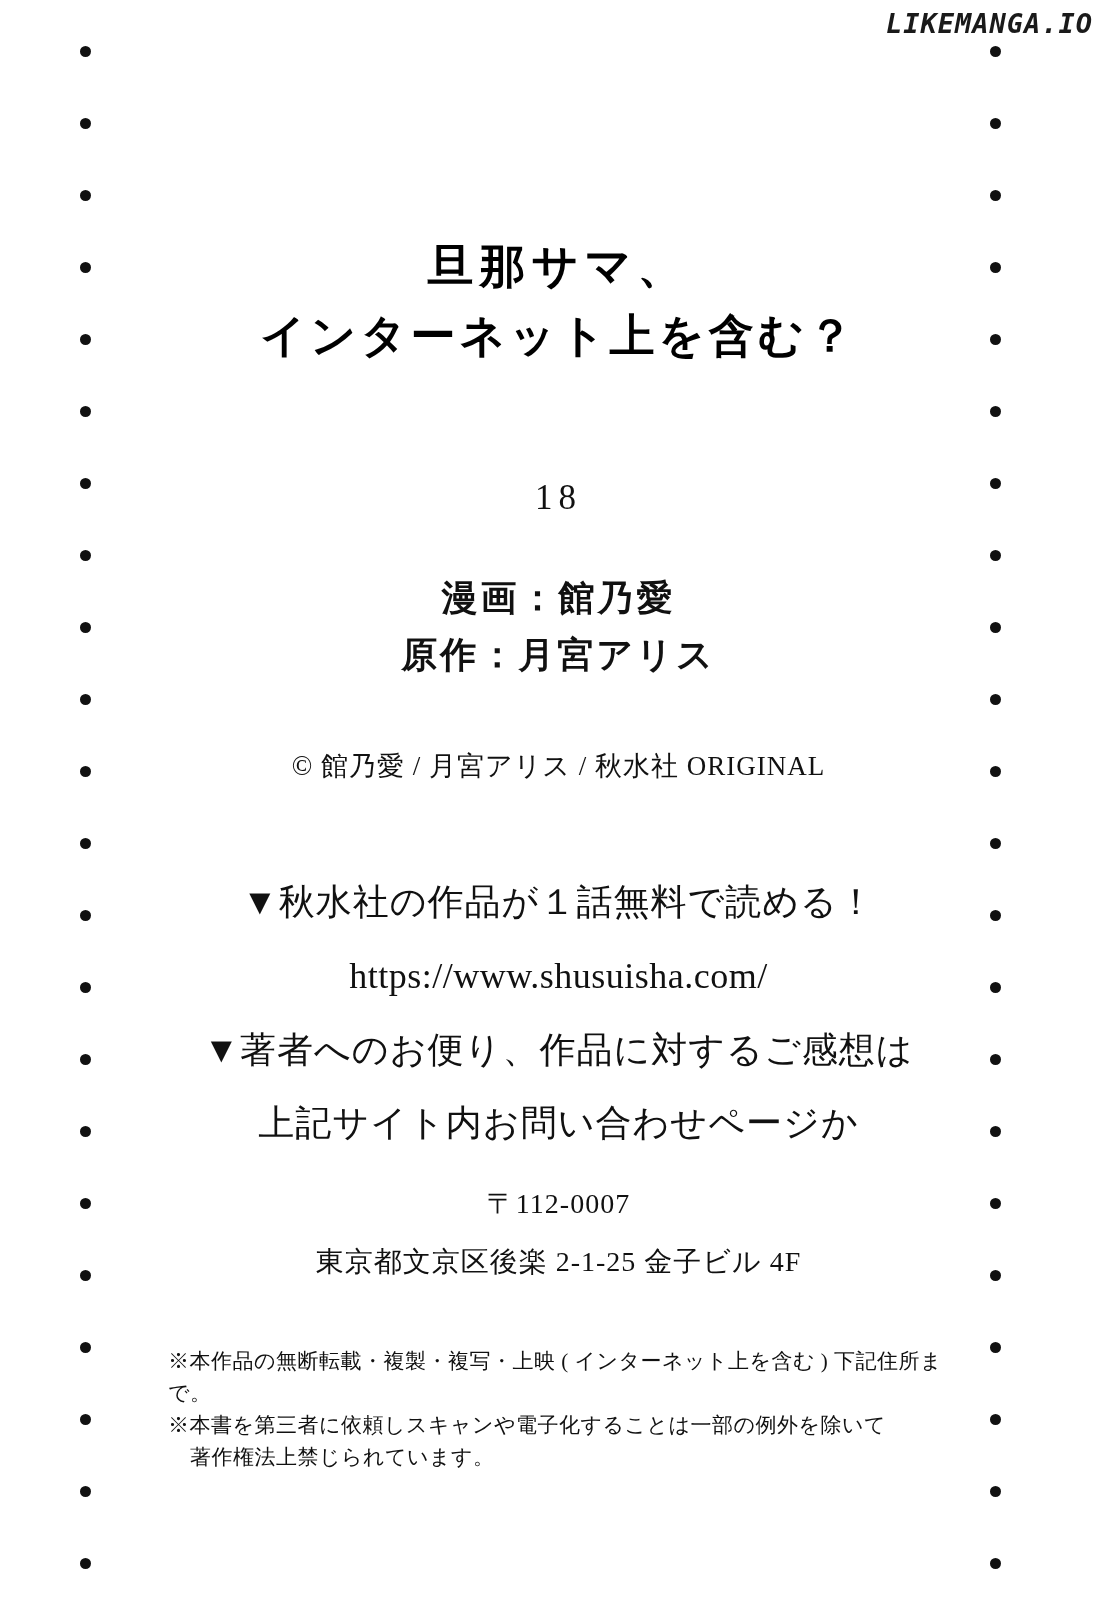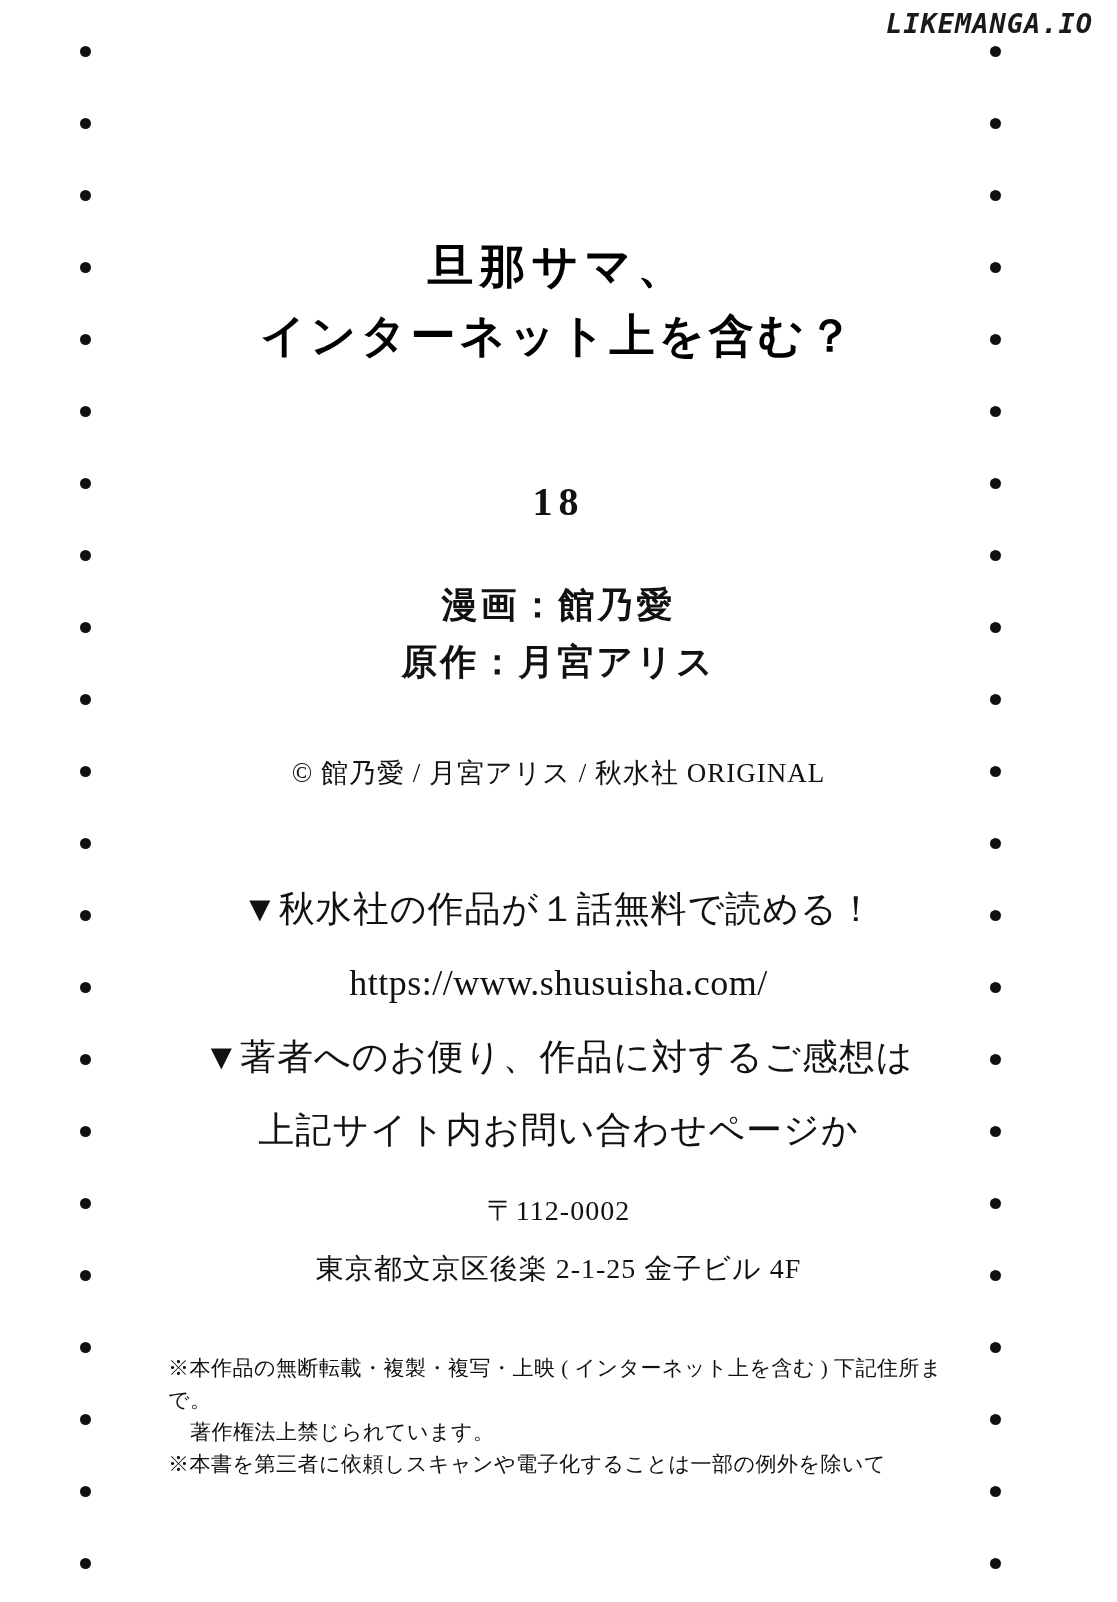--- a/index.html
+++ b/index.html
@@ -68,22 +68,22 @@
     line-height: 1.52;
     color: #000000;
   }
   .title-line.second {
     font-size: 45px;
     letter-spacing: 4px;
   }
 
   .volume {
     margin-top: 108px;
-    font-size: 40px;
-    font-weight: bold;
+    font-size: 35px;
+    font-weight: normal;
     letter-spacing: 6px;
   }
 
   .credits {
     margin-top: 52px;
   }
   .credit-line {
     font-size: 36px;
     font-weight: bold;
     letter-spacing: 3px;
@@ -203,23 +203,23 @@
   <div class="copyright">© 館乃愛 / 月宮アリス / 秋水社 ORIGINAL</div>
 
   <div class="promo">
     <div class="promo-line">▼秋水社の作品が１話無料で読める！</div>
     <div class="promo-line url">https://www.shusuisha.com/</div>
     <div class="promo-line">▼著者へのお便り、作品に対するご感想は</div>
     <div class="promo-line">上記サイト内お問い合わせページか</div>
   </div>
 
   <div class="address">
-    <div class="address-line">〒112-0002</div>
+    <div class="address-line">〒112-0007</div>
     <div class="address-line">東京都文京区後楽 2-1-25 金子ビル 4F</div>
   </div>
 
   <div class="notices">
     <div class="notice-line">※本作品の無断転載・複製・複写・上映 ( インターネット上を含む ) 下記住所まで。</div>
+    <div class="notice-line">※本書を第三者に依頼しスキャンや電子化することは一部の例外を除いて</div>
     <div class="notice-line indent">著作権法上禁じられています。</div>
-    <div class="notice-line">※本書を第三者に依頼しスキャンや電子化することは一部の例外を除いて</div>
   </div>
 
 </div>
 
 </body></html>

